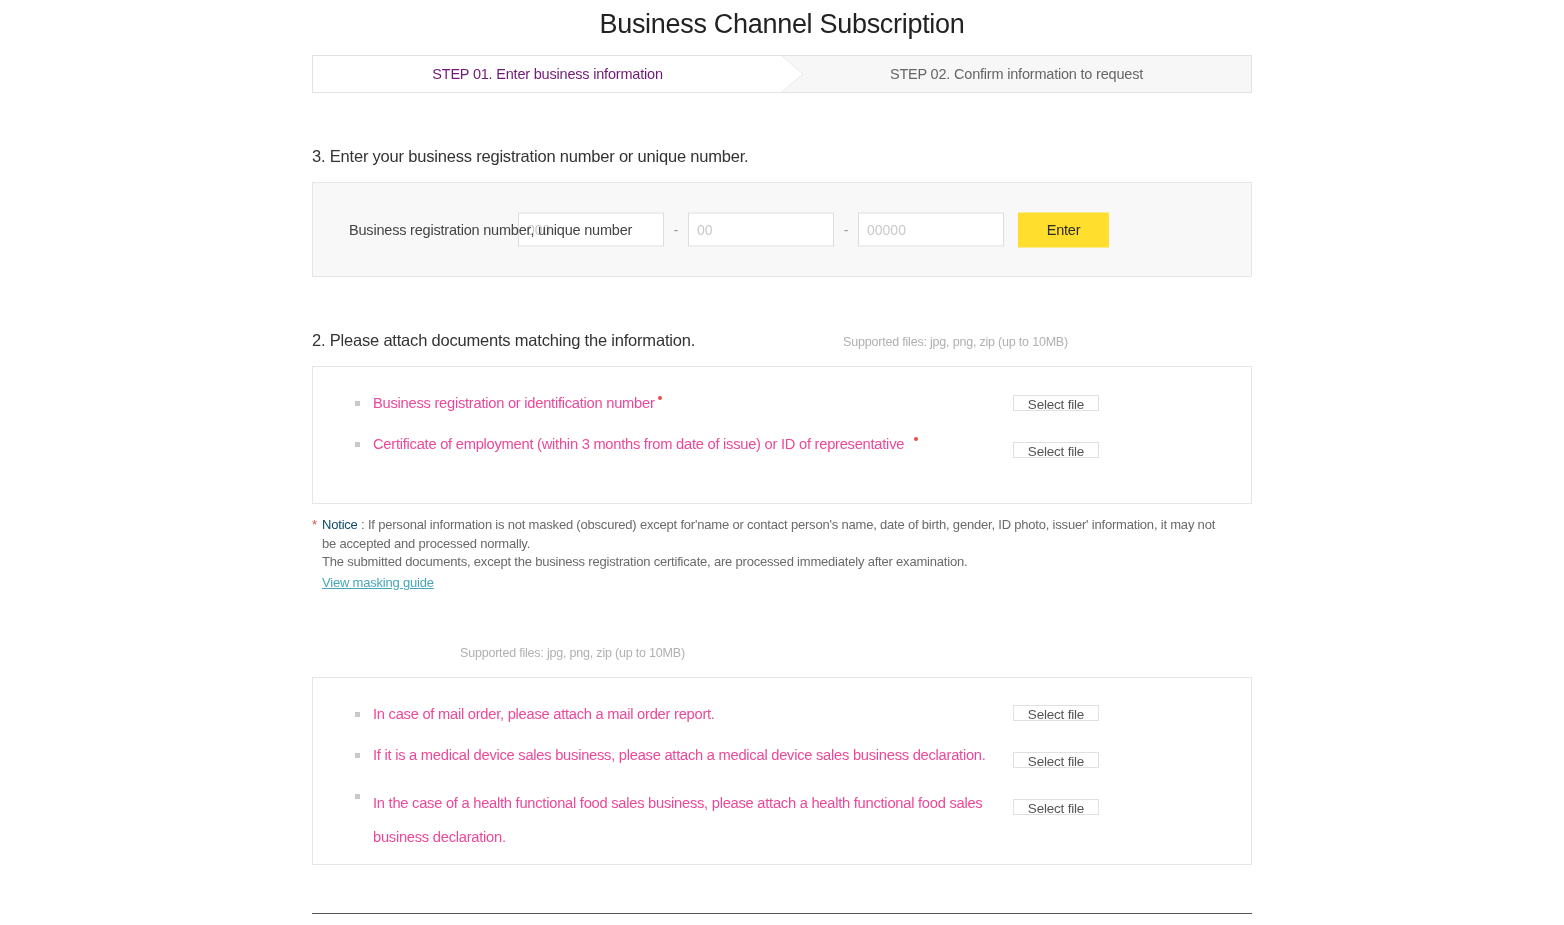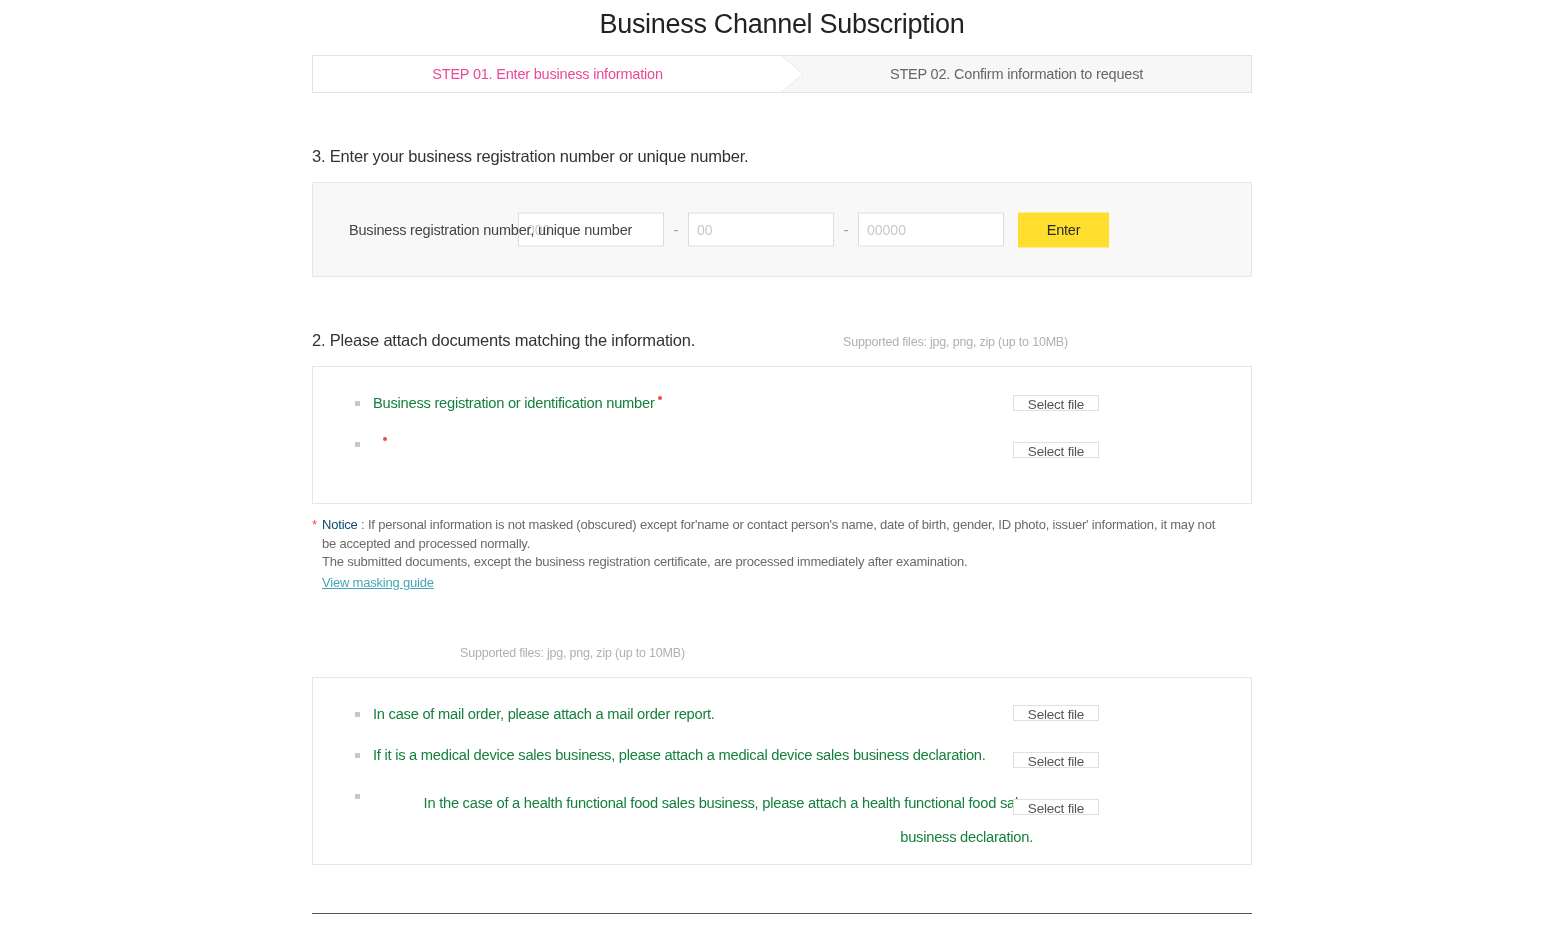--- a/index.html
+++ b/index.html
@@ -50,21 +50,21 @@
     display: flex;
     align-items: center;
     justify-content: center;
     font-size: 14.5px;
     position: relative;
     box-sizing: border-box;
     letter-spacing: -0.2px;
   }
   .step.active {
     background: #ffffff;
-    color: #ec4899;
+    color: #701a75;
   }
   .step.inactive {
     background: #f7f7f7;
     color: #666666;
   }
   .step-arrow {
     position: absolute;
     left: 100%;
     top: 0;
     width: 22px;
@@ -183,25 +183,24 @@
   .bullet {
     width: 5px;
     height: 5px;
     background: #c8c8c8;
     margin-top: 8px;
     margin-right: 13px;
     flex: 0 0 auto;
   }
   .attach-text {
     font-size: 14.7px;
-    color: #15803d;
+    color: #ec4899;
     line-height: 21px;
     letter-spacing: -0.25px;
     white-space: nowrap;
-    text-align: right;
   }
   .attach-text.wrapper {
     white-space: normal;
     width: 660px;
     line-height: 34px;
   }
   .req-dot {
     display: inline-block;
     width: 4px;
     height: 4px;
@@ -315,21 +314,21 @@
     <div class="supported">Supported files: jpg, png, zip (up to 10MB)</div>
   </div>
 
   <div class="attach-box box2">
     <div class="attach-row">
       <span class="bullet"></span>
       <span class="attach-text"><span>Business registration or identification number</span><span class="req-dot"></span></span>
     </div>
     <div class="attach-row">
       <span class="bullet"></span>
-      <span class="attach-text"><span class="req-dot gap"></span></span>
+      <span class="attach-text"><span>Certificate of employment (within 3 months from date of issue) or ID of representative</span><span class="req-dot gap"></span></span>
     </div>
     <button class="select-file sf-2a">Select file</button>
     <button class="select-file sf-2b">Select file</button>
   </div>
 
   <div class="notice">
     <div class="notice-line1">
       <span class="notice-star">*</span><span class="notice-label">Notice</span><span> : </span><span>If personal information is not masked (obscured) except for'name or contact person's name, date of birth, gender, ID photo, issuer' information, it may not</span>
     </div>
     <div class="notice-ind">be accepted and processed normally.</div>

